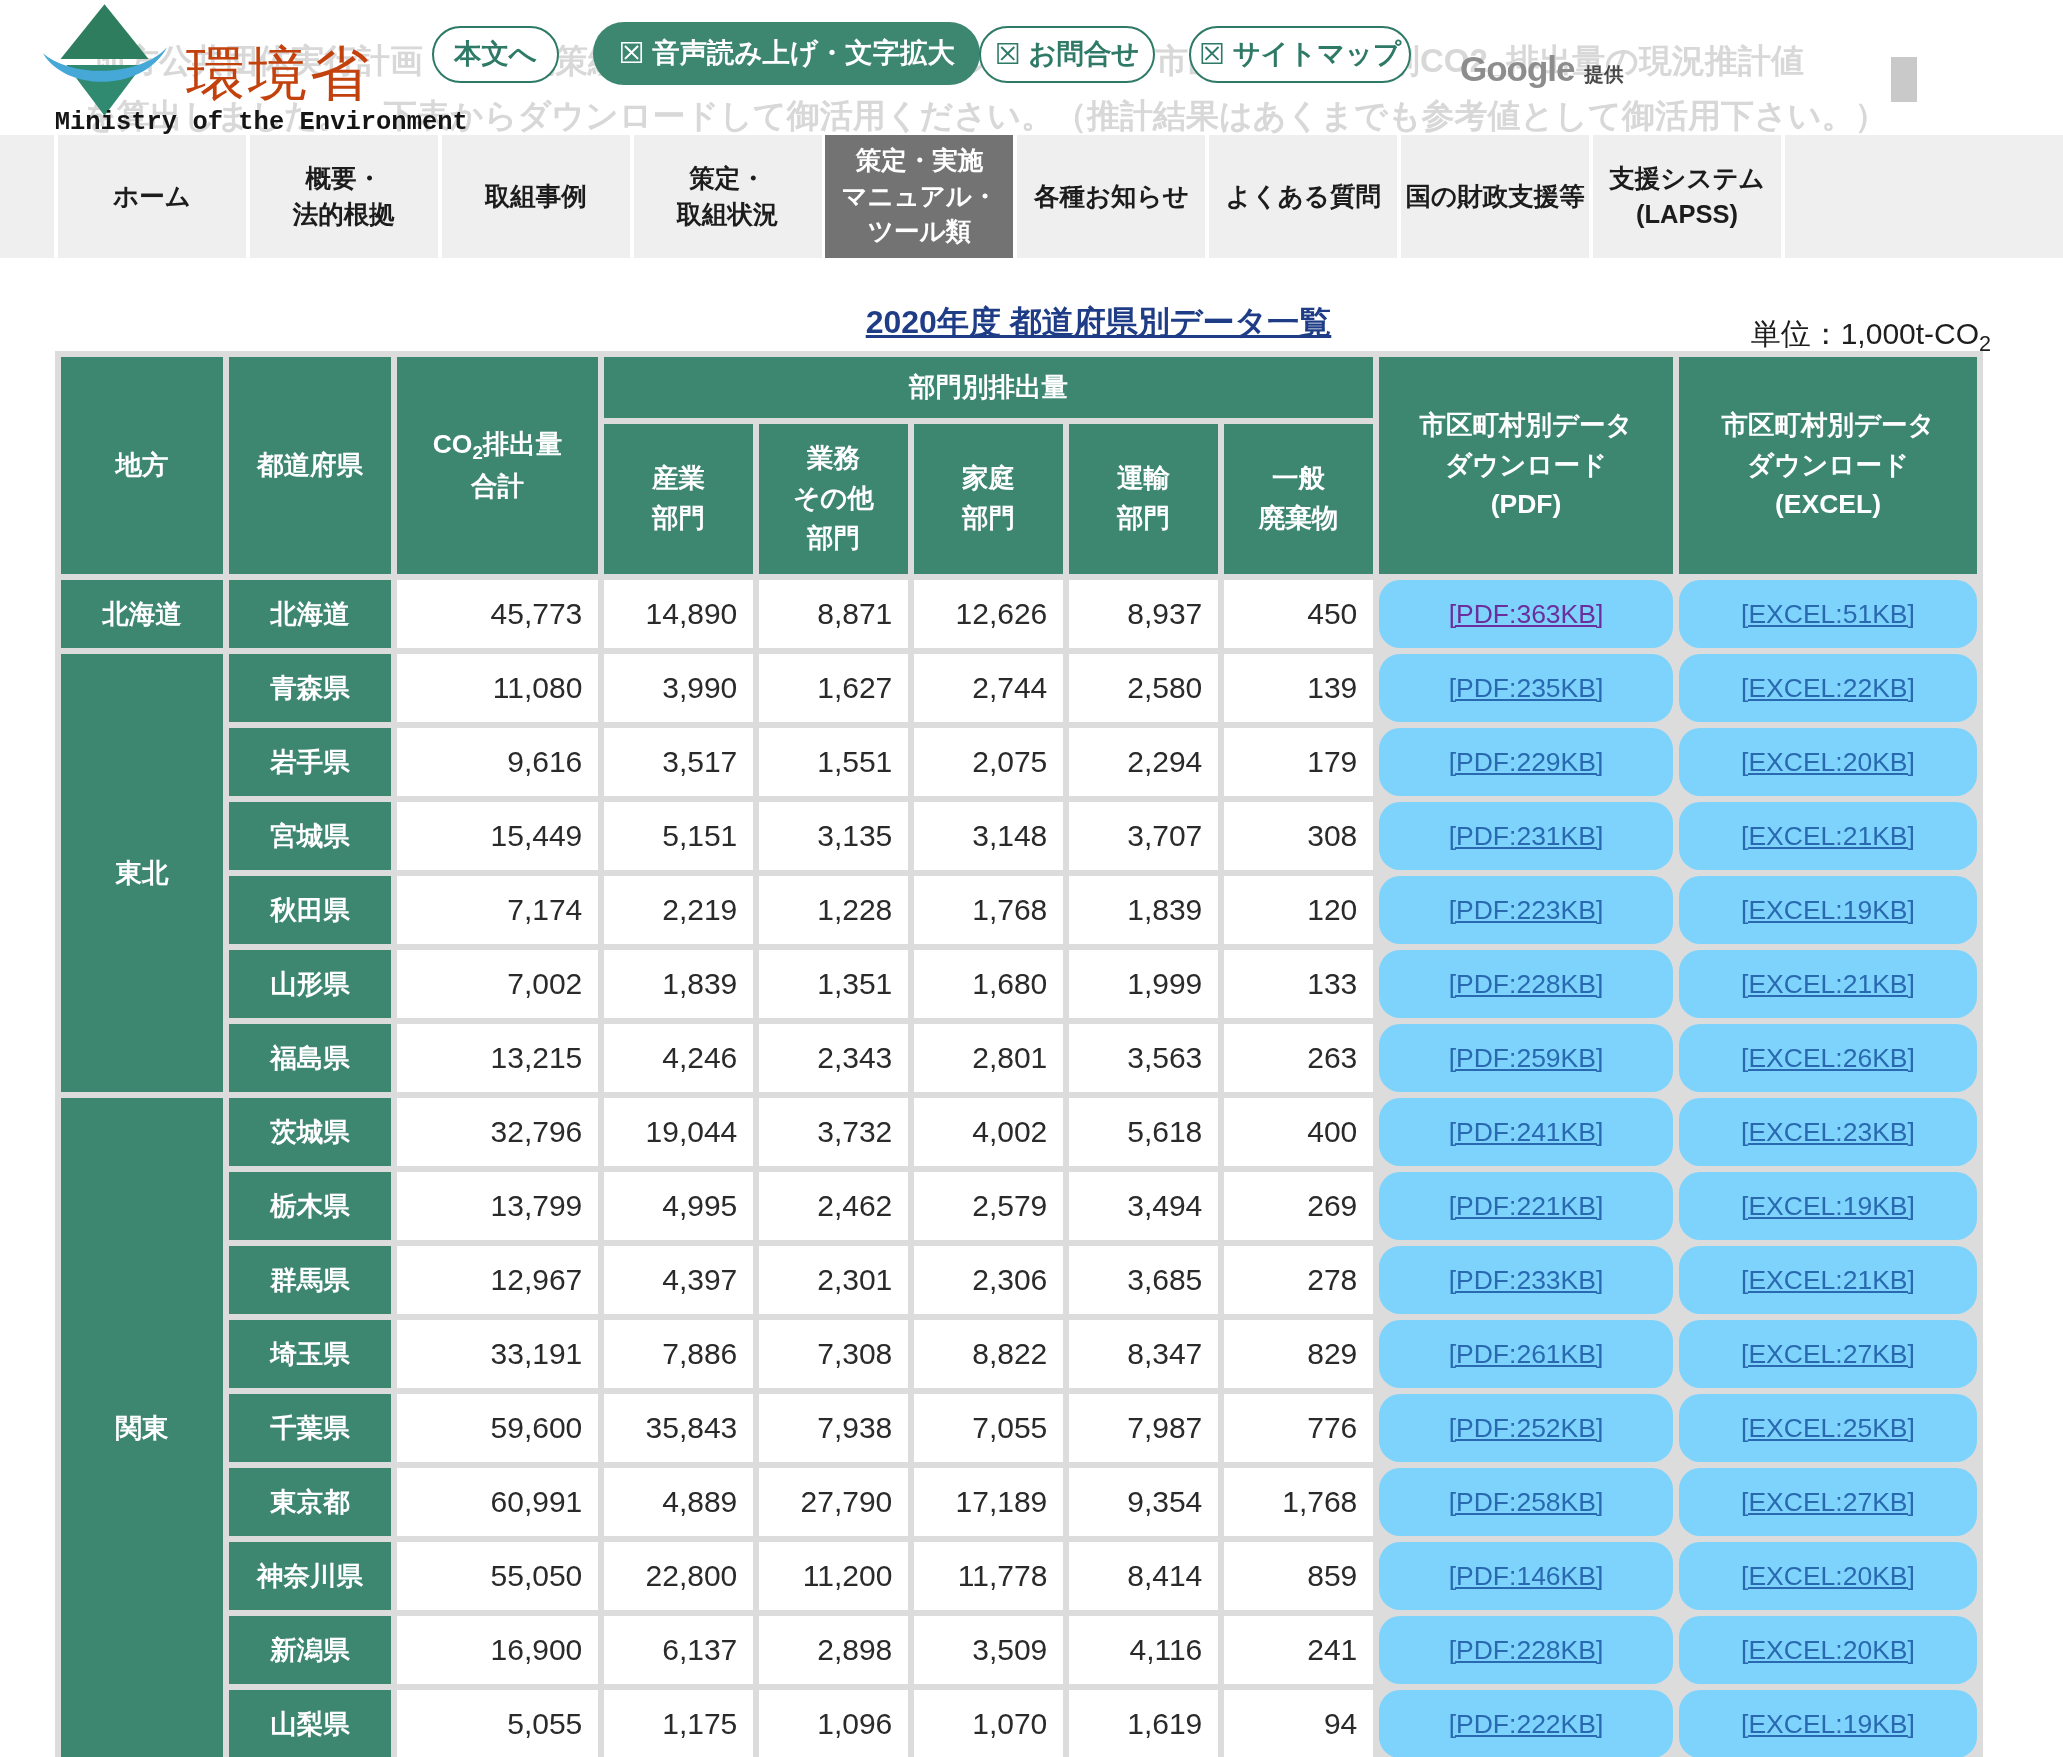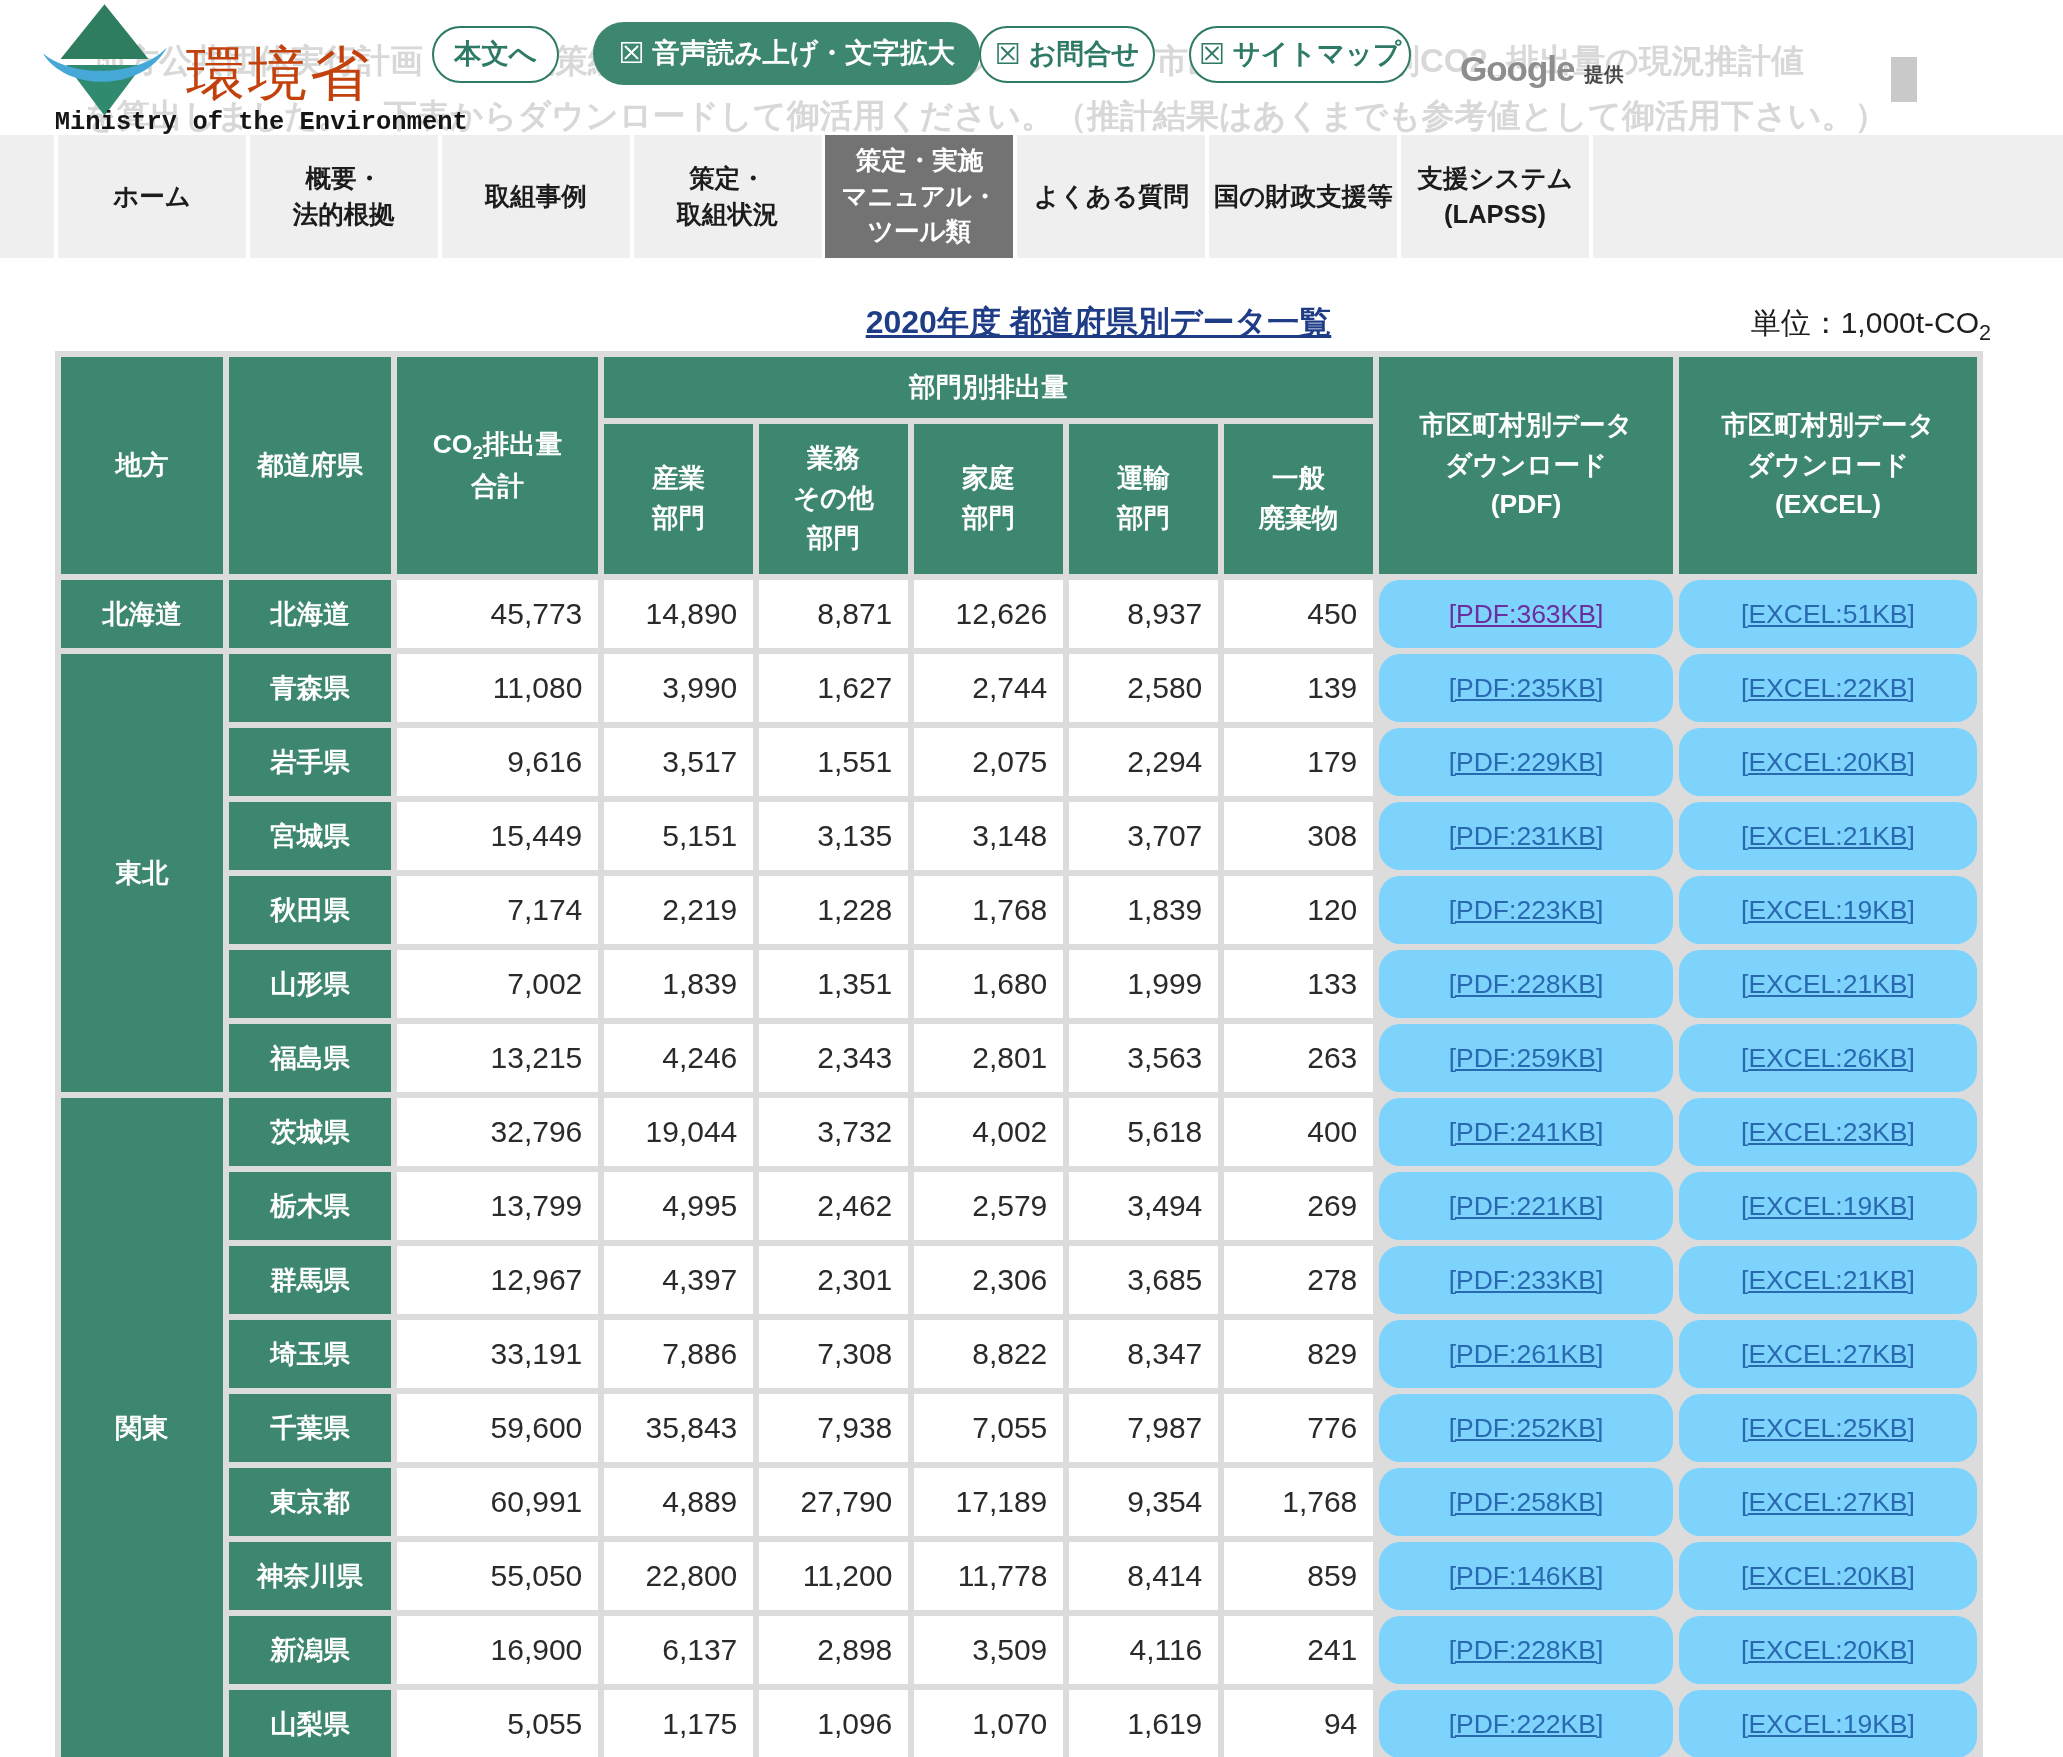--- a/index.html
+++ b/index.html
@@ -41,21 +41,21 @@
   .nav-fill{flex:1;background:#efefef;}
   .nav-item{flex:0 0 188px;background:#efefef;display:flex;align-items:center;justify-content:center;
             text-align:center;font-size:25.5px;font-weight:bold;color:#1c1c1c;white-space:pre-line;
             line-height:1.4;text-decoration:none;cursor:pointer;}
   .nav-item.active{background:#737373;color:#fff;}
 
   
   .content-head{position:absolute;left:55px;top:294px;width:1940px;height:55px;}
   .page-title{position:absolute;left:0;top:7px;width:100%;box-sizing:border-box;padding-left:147px;
               margin:0;text-align:center;font-size:32px;font-weight:bold;color:#1f3c87;text-decoration:underline;}
-  .unit-label{position:absolute;right:3.9px;top:9px;font-size:30px;color:#1e1e1e;white-space:nowrap;}
+  .unit-label{position:absolute;right:3.9px;top:20px;font-size:30px;color:#1e1e1e;white-space:nowrap;}
   .unit-label sub{font-size:21.6px;}
 
   
   .data-table{position:absolute;left:55px;top:351px;border-collapse:separate;border-spacing:6.9px;
               background:#dcdcdc;table-layout:fixed;}
   .data-table th{background:#3d8770;color:#fff;font-weight:bold;text-align:center;vertical-align:middle;
                  font-size:26.5px;line-height:1.5;padding:0;}
   .preline{white-space:pre-line;}
   .row-group{height:61px;}
   .row-sectors{height:150px;}
@@ -114,20 +114,21 @@
 
     <a class="nav-item">ホーム</a>
       <a class="nav-item">概要・
 法的根拠</a>
       <a class="nav-item">取組事例</a>
       <a class="nav-item">策定・
 取組状況</a>
       <a class="nav-item active">策定・実施
 マニュアル・
 ツール類</a>
+      <a class="nav-item">各種お知らせ</a>
       <a class="nav-item">よくある質問</a>
       <a class="nav-item">国の財政支援等</a>
       <a class="nav-item">支援システム
 (LAPSS)</a>
       <div class="nav-fill"></div>
   </nav>
 
   <div class="content-head">
     <h1 class="page-title">2020年度 都道府県別データ一覧</h1>
     <div class="unit-label">

